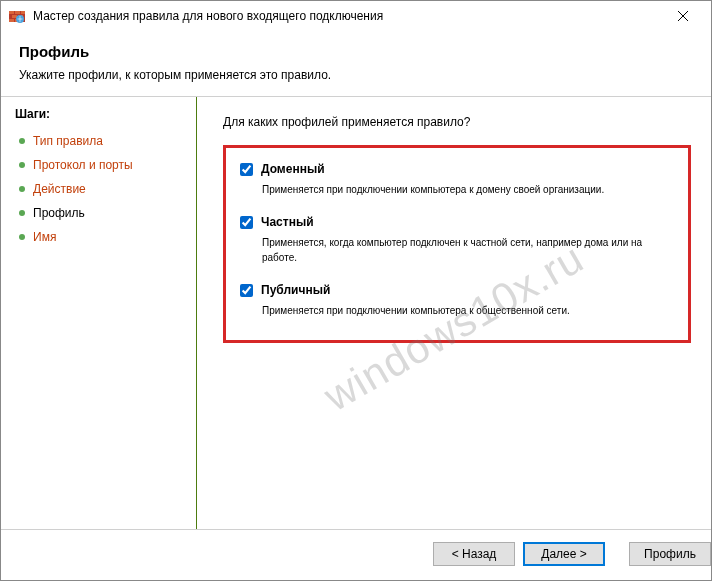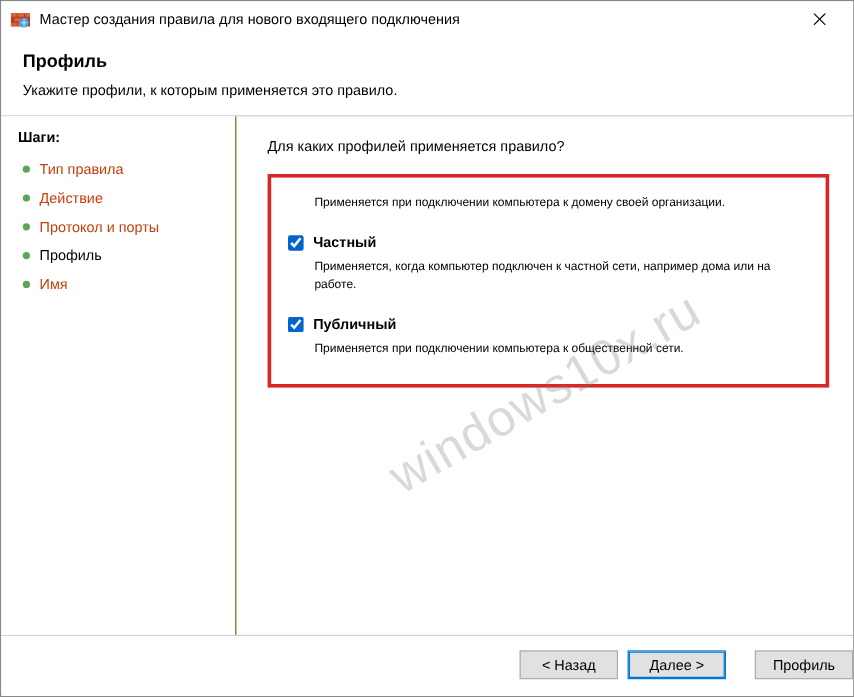--- a/index.html
+++ b/index.html
@@ -208,42 +208,46 @@
 <div class="body">
   <div class="sidebar">
     <div class="sidebar-heading">Шаги:</div>
     <ul>
       <li class="link">
         <span class="bullet"></span>
         <span>Тип правила</span>
       </li>
       <li class="link">
         <span class="bullet"></span>
+        <span>Протокол и порты</span>
+      </li>
+      <li class="link">
+        <span class="bullet"></span>
         <span>Действие</span>
-      </li>
-      <li class="link">
-        <span class="bullet"></span>
-        <span>Протокол и порты</span>
       </li>
       <li class="current">
         <span class="bullet"></span>
         <span>Профиль</span>
       </li>
       <li class="link">
         <span class="bullet"></span>
         <span>Имя</span>
       </li>
     </ul>
   </div>
 
   <div class="main">
     <div class="main-question">Для каких профилей применяется правило?</div>
 
     <div class="highlight-box">
       <div class="option">
+        <div class="option-row">
+          <input type="checkbox" checked="" style="">
+          <span class="option-label">Доменный</span>
+        </div>
         <div class="option-desc">Применяется при подключении компьютера к домену своей организации.</div>
       </div>
 
       <div class="option">
         <div class="option-row">
           <input type="checkbox" checked="" style="">
           <span class="option-label">Частный</span>
         </div>
         <div class="option-desc">Применяется, когда компьютер подключен к частной сети, например дома или на работе.</div>
       </div>

